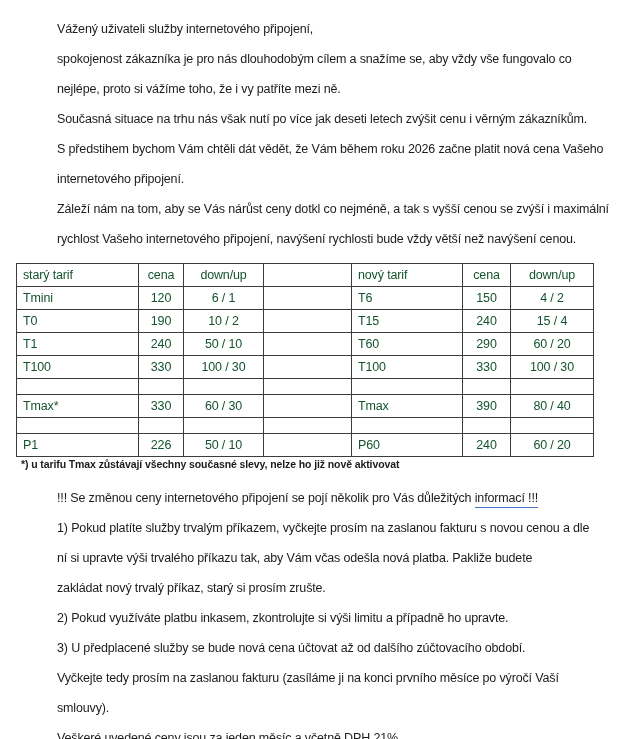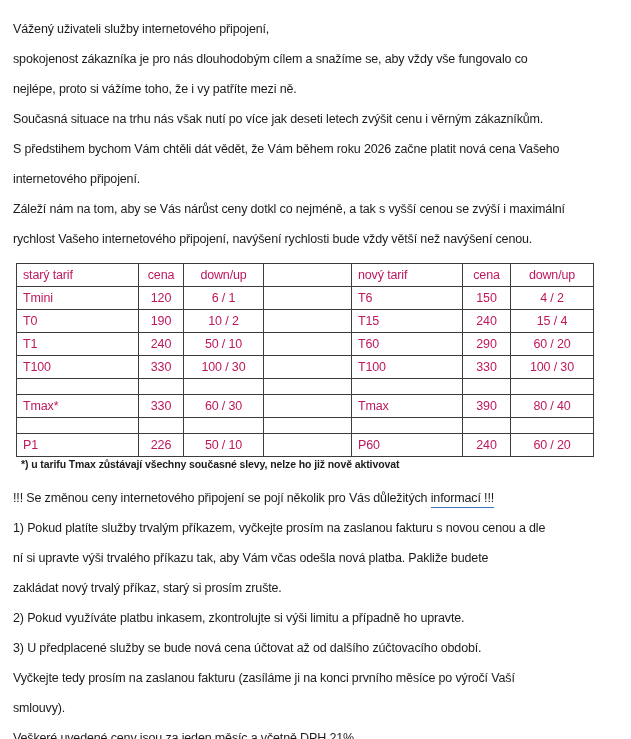--- a/index.html
+++ b/index.html
@@ -13,37 +13,38 @@
   .page {
     box-sizing: border-box;
     width: 631px; height: 739px;
     padding: 14px 10px 0 13px;
   }
   .line {
     font-size: 12.5px;
     letter-spacing: -0.15px;
     line-height: 30px;
     white-space: nowrap;
+    margin-left: 44px;
   }
   
   .uline {
     text-decoration-thickness: 1px;
     text-underline-offset: 2px;
     border-bottom: 1.5px solid #4472c4;
     padding-bottom: 1.5px;
   }
   
   table.tariff {
     border-collapse: collapse;
     table-layout: fixed;
     width: 577px;
     margin: 9px 0 0 3px;
     font-size: 12.5px;
     letter-spacing: -0.15px;
-    color: #be185d;
+    color: #14532d;
   }
   table.tariff th, table.tariff td {
     border: 1px solid #3c3c3c;
     padding: 0 2px;
     text-align: center;
     font-weight: normal;
     height: 22px;
     overflow: hidden;
     white-space: nowrap;
   }

